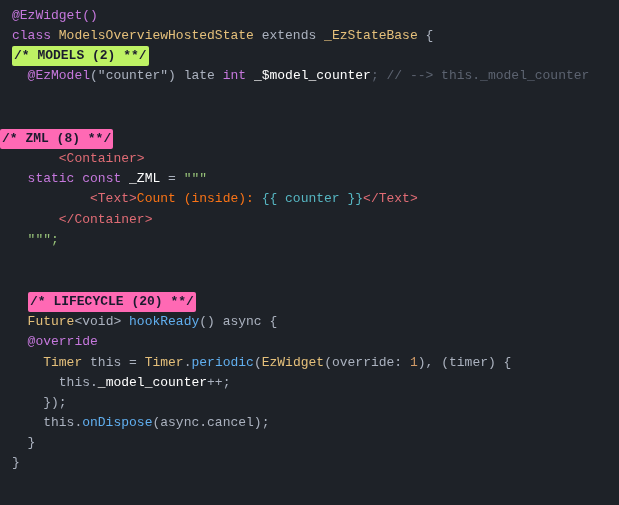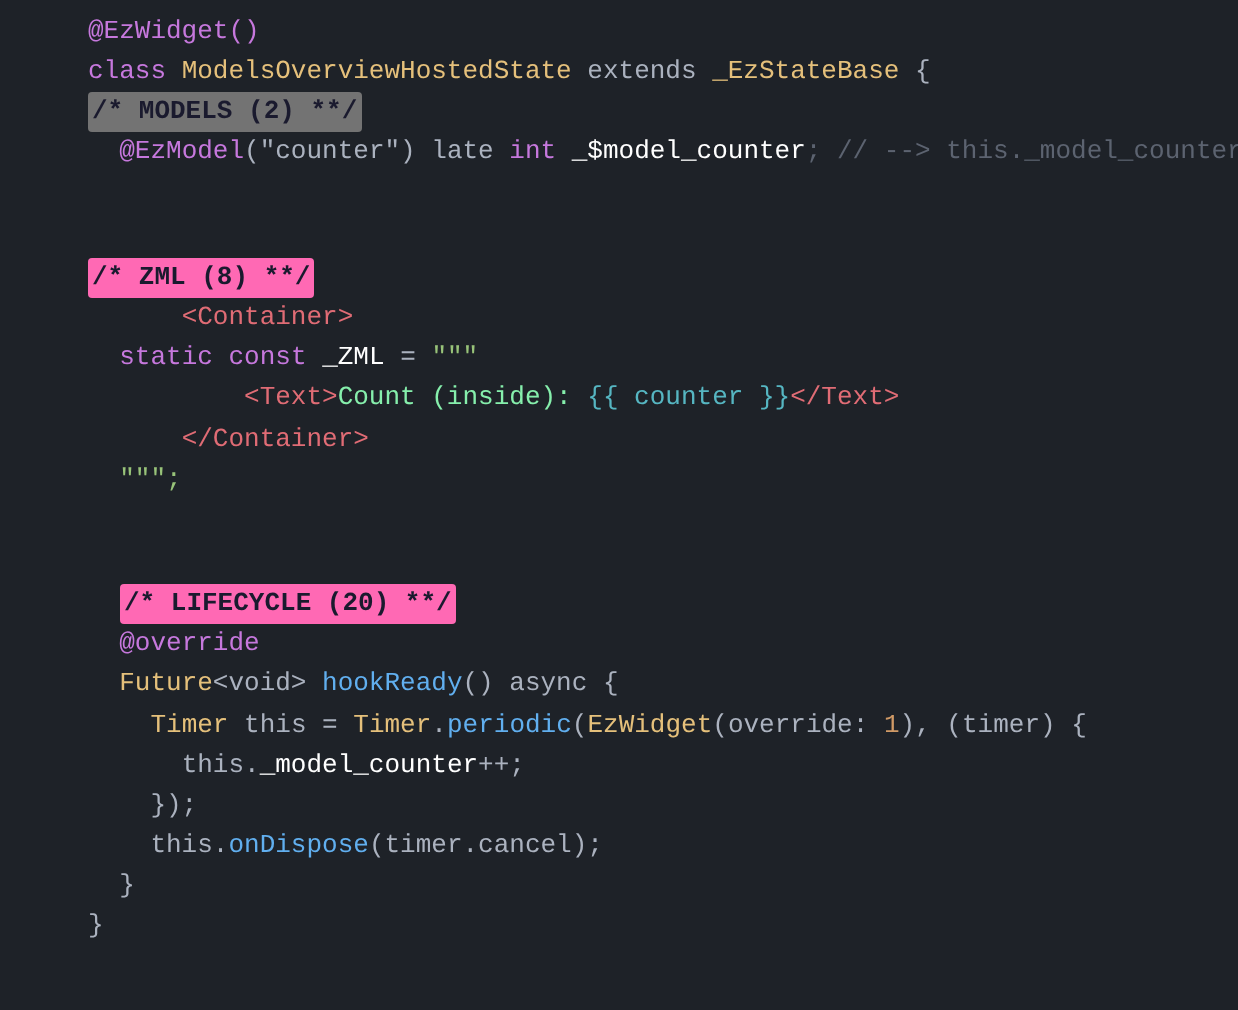--- a/index.html
+++ b/index.html
@@ -24,25 +24,24 @@
       background-color: #1e2228;
       padding: 6px 0;
       overflow: hidden;
     }
 
     .line {
       display: flex;
       align-items: flex-start;
       padding: 0 12px;
       white-space: pre;
-      margin-left: 32px;
     }
 
     .highlight-models {
-      background-color: #737373;
+      background-color: #bef264;
       color: #1a1a2e;
       font-weight: bold;
       padding: 0 2px;
       border-radius: 2px;
     }
 
     .highlight-zml {
       background-color: #ff69b4;
       color: #1a1a2e;
       font-weight: bold;
@@ -62,21 +61,21 @@
     .c-decorator { color: #c678dd; }
     .c-keyword { color: #c678dd; }
     .c-classname { color: #e5c07b; }
     .c-plain { color: #abb2bf; }
     .c-string { color: #98c379; }
     .c-type { color: #e5c07b; }
     .c-method { color: #61afef; }
     .c-number { color: #d19a66; }
     .c-comment { color: #5c6370; }
     .c-tag { color: #e06c75; }
-    .c-text-content { color: #86efac; }
+    .c-text-content { color: #f97316; }
     .c-template { color: #56b6c2; }
     .c-field { color: #ffffff; }
     .c-override { color: #c678dd; }
 
     .empty-line {
       height: 21.2px;
     }
   </style>
 </head>
 <body>
@@ -95,21 +94,21 @@
     <span class="highlight-models">/* MODELS (2) **/</span>
   </div>
 
   <div class="line">
     <span class="c-plain">  </span><span class="c-decorator">@EzModel</span><span class="c-plain">("counter") late </span><span class="c-keyword">int</span><span class="c-plain"> </span><span class="c-field">_$model_counter</span><span class="c-comment">; // --&gt; this._model_counter</span>
   </div>
 
   <div class="empty-line"></div>
   <div class="empty-line"></div>
 
-  <div class="line" style="padding-left: 12px;">
+  <div class="line" style="padding-left: 0;">
     <span class="highlight-zml">/* ZML (8) **/</span>
   </div>
 
   <div class="line">
     <span class="c-plain">      </span><span class="c-tag">&lt;Container&gt;</span>
   </div>
 
   <div class="line">
     <span class="c-plain">  </span><span class="c-keyword">static</span><span class="c-plain"> </span><span class="c-keyword">const</span><span class="c-plain"> </span><span class="c-field">_ZML</span><span class="c-plain"> = </span><span class="c-string">"""</span>
   </div>
@@ -127,41 +126,41 @@
   </div>
 
   <div class="empty-line"></div>
   <div class="empty-line"></div>
 
   <div class="line" style="padding-left: 28px;">
     <span class="highlight-lifecycle">/* LIFECYCLE (20) **/</span>
   </div>
 
   <div class="line">
-    <span class="c-plain">  </span><span class="c-override">@override</span>
+    <span class="c-plain">  </span><span class="c-type">Future</span><span class="c-plain">&lt;void&gt; </span><span class="c-method">hookReady</span><span class="c-plain">() async {</span>
   </div>
 
   <div class="line">
-    <span class="c-plain">  </span><span class="c-type">Future</span><span class="c-plain">&lt;void&gt; </span><span class="c-method">hookReady</span><span class="c-plain">() async {</span>
+    <span class="c-plain">  </span><span class="c-override">@override</span>
   </div>
 
   <div class="line">
     <span class="c-plain">    </span><span class="c-type">Timer</span><span class="c-plain"> this = </span><span class="c-type">Timer</span><span class="c-plain">.</span><span class="c-method">periodic</span><span class="c-plain">(</span><span class="c-type">EzWidget</span><span class="c-plain">(override: </span><span class="c-number">1</span><span class="c-plain">), (timer) {</span>
   </div>
 
   <div class="line">
     <span class="c-plain">      </span><span class="c-plain">this.</span><span class="c-field">_model_counter</span><span class="c-plain">++;</span>
   </div>
 
   <div class="line">
     <span class="c-plain">    });</span>
   </div>
 
   <div class="line">
-    <span class="c-plain">    this.</span><span class="c-method">onDispose</span><span class="c-plain">(timer.cancel);</span>
+    <span class="c-plain">    this.</span><span class="c-method">onDispose</span><span class="c-plain">(async.cancel);</span>
   </div>
 
   <div class="line">
     <span class="c-plain">  }</span>
   </div>
 
   <div class="line">
     <span class="c-plain">}</span>
   </div>
 

